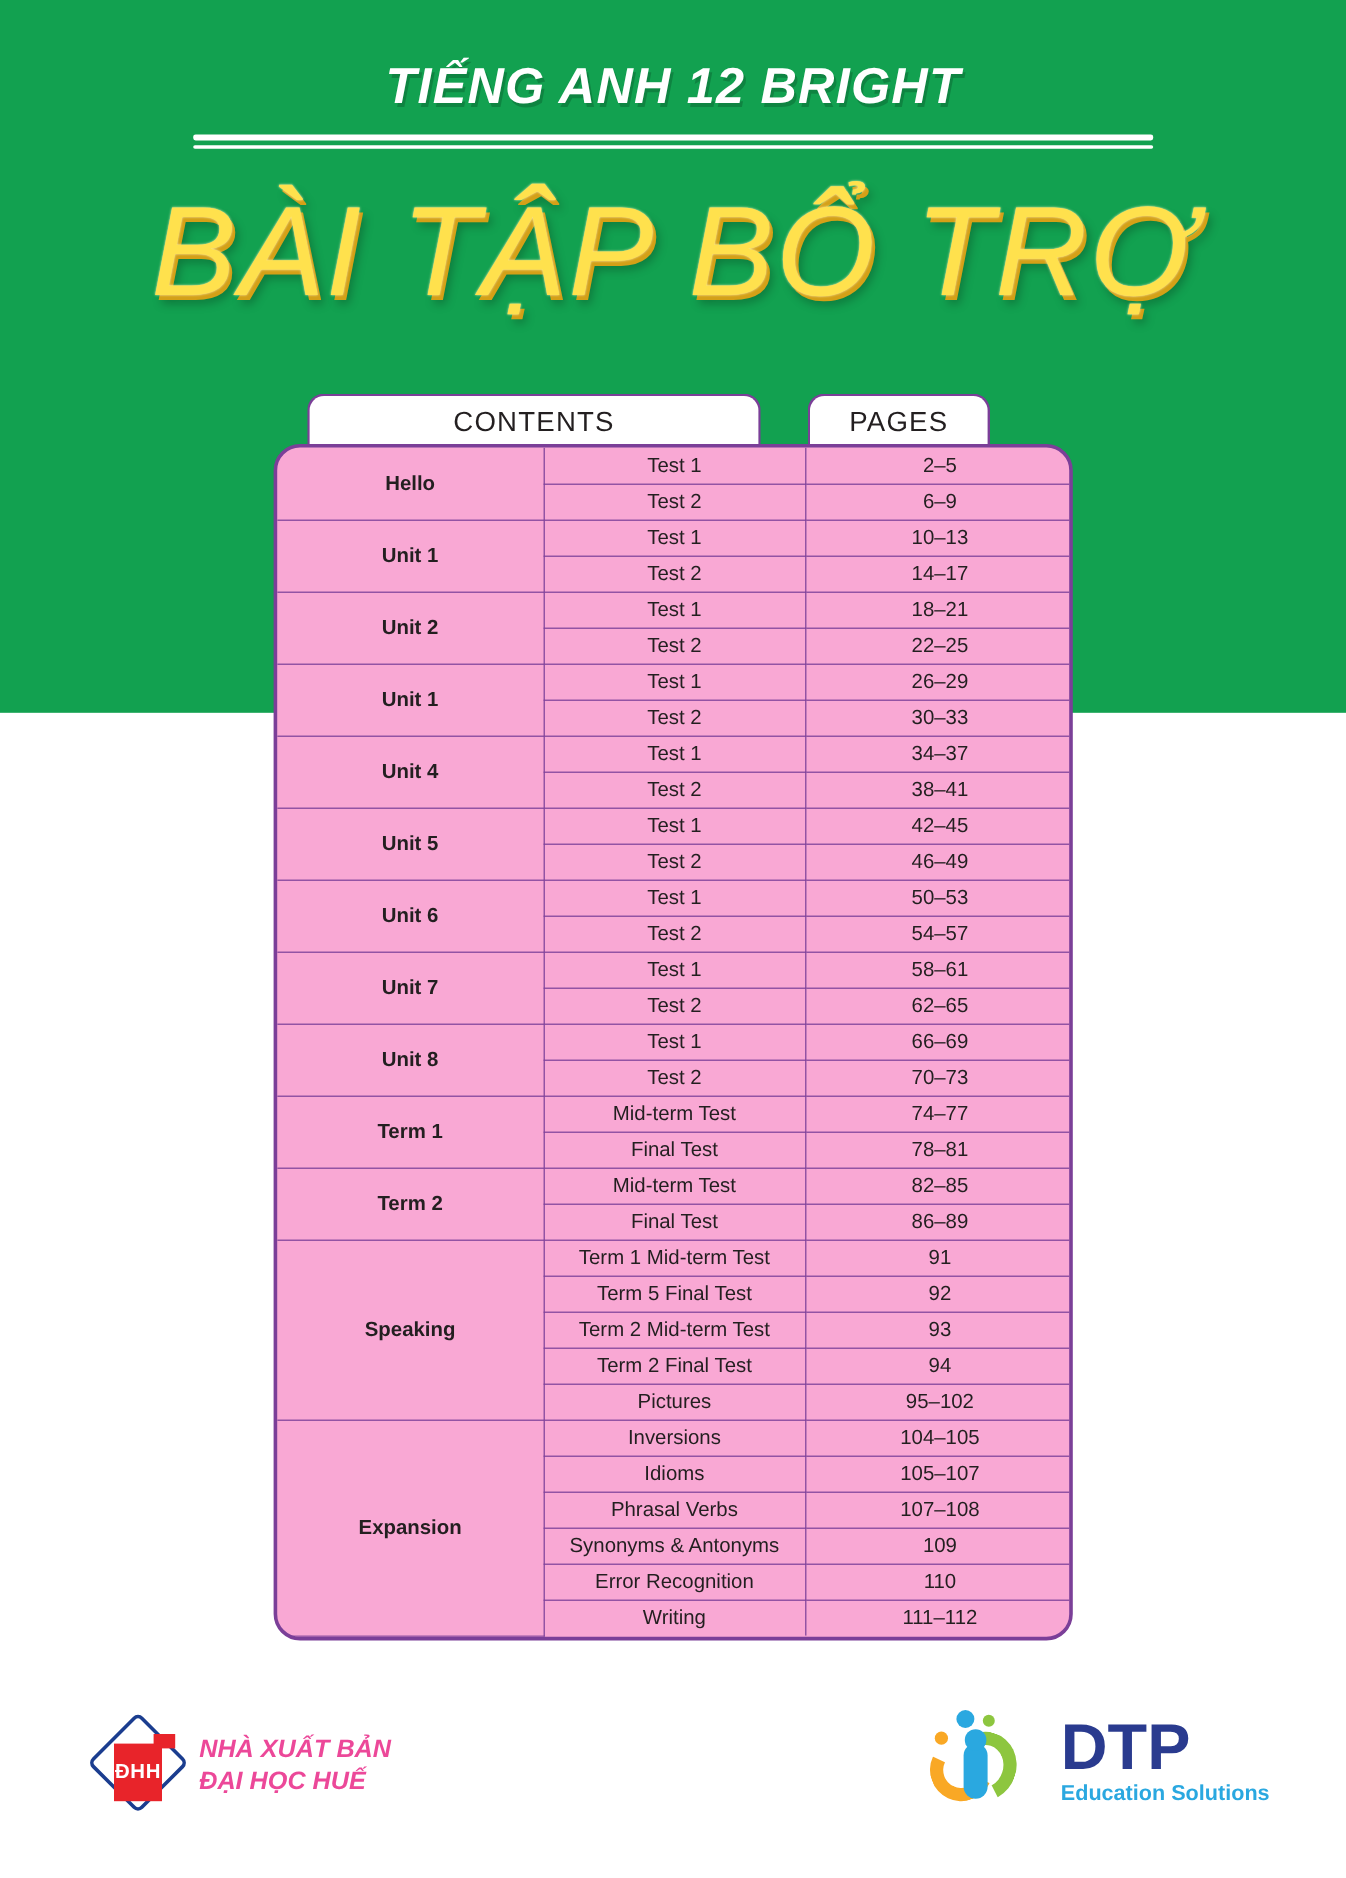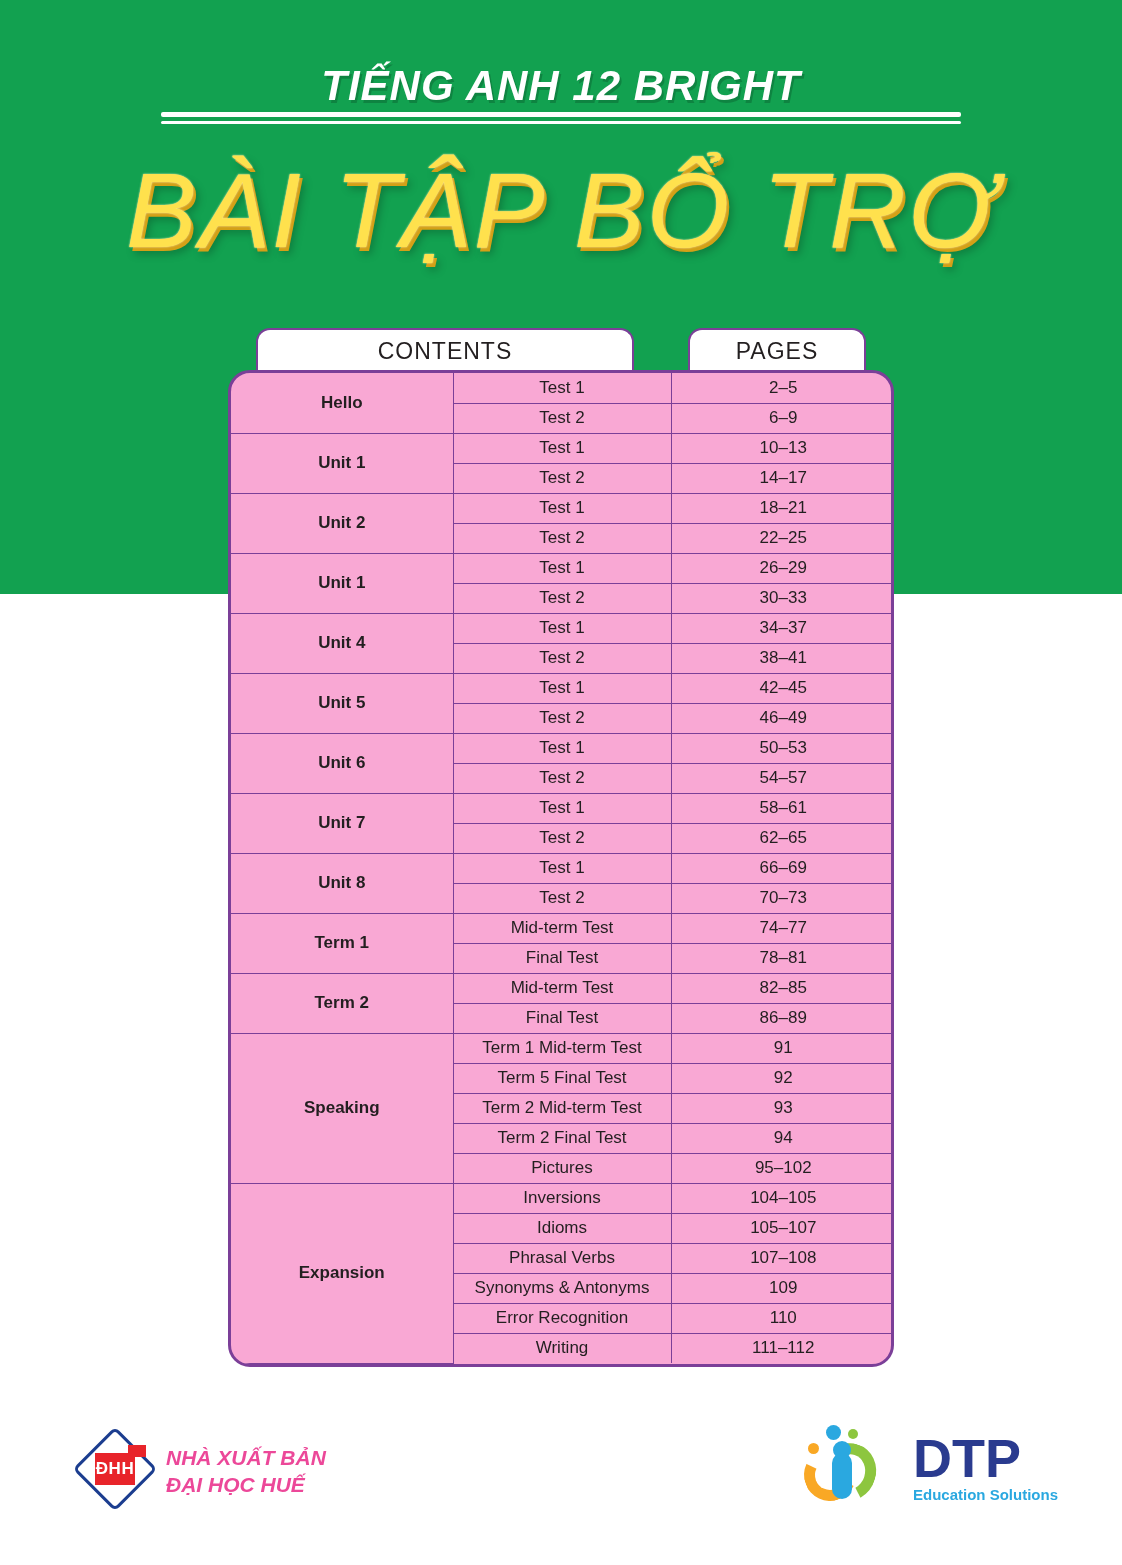--- a/index.html
+++ b/index.html
@@ -29,21 +29,20 @@
     top: 48px;
     left: 0;
     width: 1122px;
     text-align: center;
     font-size: 42px;
     font-weight: bold;
     font-style: italic;
     letter-spacing: 1px;
     color: #ffffff;
     text-shadow: 2px 3px 0 rgba(0,0,0,0.18);
-    margin-top: 14px;
   }
   .rule-wrap {
     position: absolute;
     top: 112px;
     left: 161px;
     width: 800px;
   }
   .rule-wrap .r1 {
     height: 5px;
     background: #ffffff;
@@ -90,21 +89,21 @@
     border-radius: 14px 14px 0 0;
     border-bottom: none;
     display: flex;
     align-items: center;
     justify-content: center;
     font-size: 23px;
     letter-spacing: 1px;
     color: #231f20;
   }
   .tab-contents { left: 0; width: 378px; }
-  .tab-pages { left: 432px; width: 178px; }
+  .tab-pages { left: 417px; width: 152px; }
 
   
   .table-shell {
     position: absolute;
     top: 370px;
     left: 228px;
     width: 666px;
     background: #f9a8d4;
     border: 3px solid #7b3f98;
     border-radius: 22px;
@@ -168,21 +167,21 @@
     position: absolute;
     left: 7px; top: 14px;
     width: 60px; height: 60px;
     border: 3px solid #1b3d8f;
     transform: rotate(45deg);
     border-radius: 6px;
   }
   .pub-mark .inner {
     position: absolute;
     left: 17px; top: 28px;
-    width: 40px; height: 32px;
+    width: 40px; height: 48px;
     background: #e8242a;
     display: flex;
     align-items: center;
     justify-content: center;
     color: #ffffff;
     font-weight: bold;
     font-size: 17px;
     letter-spacing: 0.5px;
   }
   .pub-mark .flag {
@@ -253,21 +252,21 @@
     border-radius: 50%;
   }
   .dtp-words { line-height: 1; }
   .dtp-words .dtp-main {
     font-size: 54px;
     font-weight: bold;
     color: #2a3b8f;
     letter-spacing: 0px;
   }
   .dtp-words .dtp-sub {
-    font-size: 15px;
+    font-size: 18px;
     font-weight: bold;
     color: #2aa8e0;
     margin-top: 2px;
   }
 </style>
 </head>
 <body>
 
 <div class="page">
 

